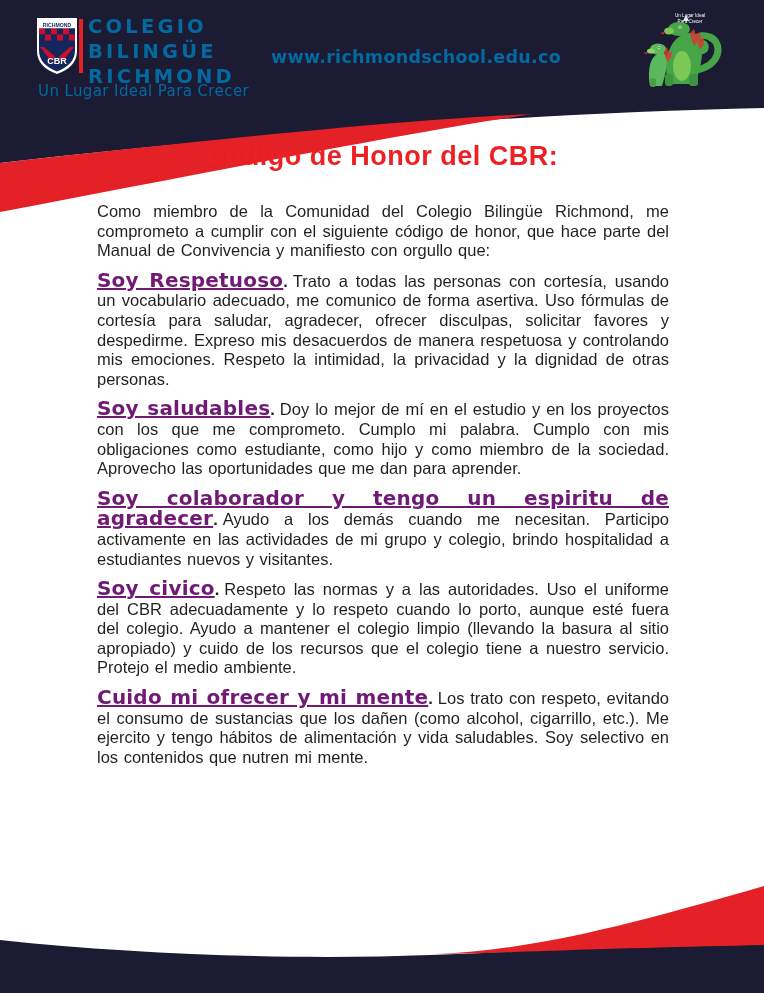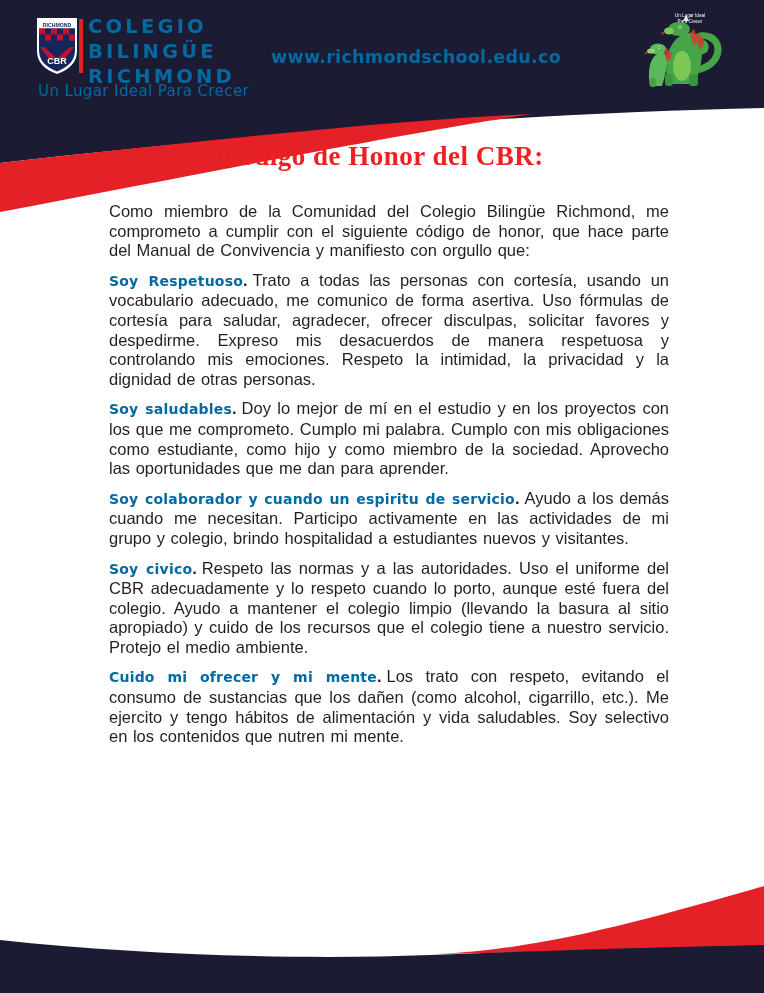--- a/index.html
+++ b/index.html
@@ -24,32 +24,33 @@
   .tagline{left:38px; top:82px; font-size:15px; letter-spacing:.4px;
     font-family:"DejaVu Sans","Liberation Sans",sans-serif;}
   .website{left:0; top:47px; width:832px; text-align:center; font-size:17.5px;
     font-weight:bold; letter-spacing:.3px;
     font-family:"DejaVu Sans","Liberation Sans",sans-serif;}
   .mascot{position:absolute; left:634px; top:6px;}
   
   .doc-title{
     position:absolute; left:0; top:141px; width:764px; text-align:center;
     color:#ed2024; font-size:27px; font-weight:800; letter-spacing:.5px;
-    font-family:Liberation Serif, serif;
+    font-family:Liberation Sans, sans-serif;
   }
   .content{
     position:absolute; left:97px; top:202px; width:572px;
     color:#231f20; font-size:16.5px; line-height:19.6px;
     text-align:justify; word-spacing:1px;
   }
-  .content p{margin:0 0 10px 12px;}
+  .content p{margin:0 0 10px 0;}
   .sec-h{
-    color:#0369a1; font-weight:800; letter-spacing:.2px;
+    color:#701a75; font-weight:800; letter-spacing:.2px;
     font-family:"DejaVu Sans","Liberation Sans",sans-serif;
-    font-size:14px;
+    font-size:20px;
+    text-decoration:underline;
   }
   .sec-dot{font-weight:bold; margin-right:5px;}
 </style>
 </head>
 <body>
 
 <div class="page">
 
   <svg class="curves top" width="764" height="220" viewBox="0 0 764 220" aria-hidden="true">
     <path d="M0,0 H764 V108 C520,113 240,136 0,163 Z" fill="#1b1c33"></path>
@@ -124,21 +125,21 @@
 
   <div class="content">
     <p>Como miembro de la Comunidad del Colegio Bilingüe Richmond, me comprometo a cumplir con el siguiente código de honor, que hace parte del Manual de Convivencia y manifiesto con orgullo que:</p>
     <div id="sections">
   <p><span class="sec-h">Soy Respetuoso</span><span class="sec-dot">.</span><span class="sec-b">Trato a todas las personas con cortesía, usando un vocabulario adecuado, me comunico de forma asertiva. Uso fórmulas de cortesía para saludar, agradecer, ofrecer disculpas, solicitar favores y despedirme. Expreso mis desacuerdos de manera respetuosa y controlando mis emociones. Respeto la intimidad, la privacidad y la dignidad de otras personas.</span></p>
 
 
   <p><span class="sec-h">Soy saludables</span><span class="sec-dot">.</span><span class="sec-b">Doy lo mejor de mí en el estudio y en los proyectos con los que me comprometo. Cumplo mi palabra. Cumplo con mis obligaciones como estudiante, como hijo y como miembro de la sociedad. Aprovecho las oportunidades que me dan para aprender.</span></p>
 
 
-  <p><span class="sec-h">Soy colaborador y cuando un espiritu de servicio</span><span class="sec-dot">.</span><span class="sec-b">Ayudo a los demás cuando me necesitan. Participo activamente en las actividades de mi grupo y colegio, brindo hospitalidad a estudiantes nuevos y visitantes.</span></p>
+  <p><span class="sec-h">Soy colaborador y tengo un espiritu de agradecer</span><span class="sec-dot">.</span><span class="sec-b">Ayudo a los demás cuando me necesitan. Participo activamente en las actividades de mi grupo y colegio, brindo hospitalidad a estudiantes nuevos y visitantes.</span></p>
 
   <p><span class="sec-h">Soy civico</span><span class="sec-dot">.</span><span class="sec-b">Respeto las normas y a las autoridades. Uso el uniforme del CBR adecuadamente y lo respeto cuando lo porto, aunque esté fuera del colegio. Ayudo a mantener el colegio limpio (llevando la basura al sitio apropiado) y cuido de los recursos que el colegio tiene a nuestro servicio. Protejo el medio ambiente.</span></p>
 
   <p><span class="sec-h">Cuido mi ofrecer y mi mente</span><span class="sec-dot">.</span><span class="sec-b">Los trato con respeto, evitando el consumo de sustancias que los dañen (como alcohol, cigarrillo, etc.). Me ejercito y tengo hábitos de alimentación y vida saludables. Soy selectivo en los contenidos que nutren mi mente.</span></p>
 </div>
   </div>
 
   <svg class="curves bottom" width="764" height="123" viewBox="0 0 764 123" aria-hidden="true">
     <path d="M436,84 C540,80 645,50 764,16 L764,76 C650,79 540,82 436,84 Z" fill="#e32127"></path>
     <path d="M0,70 C140,85 300,90 430,85 C560,80 670,77 764,75 L764,123 L0,123 Z" fill="#1b1c33"></path>

